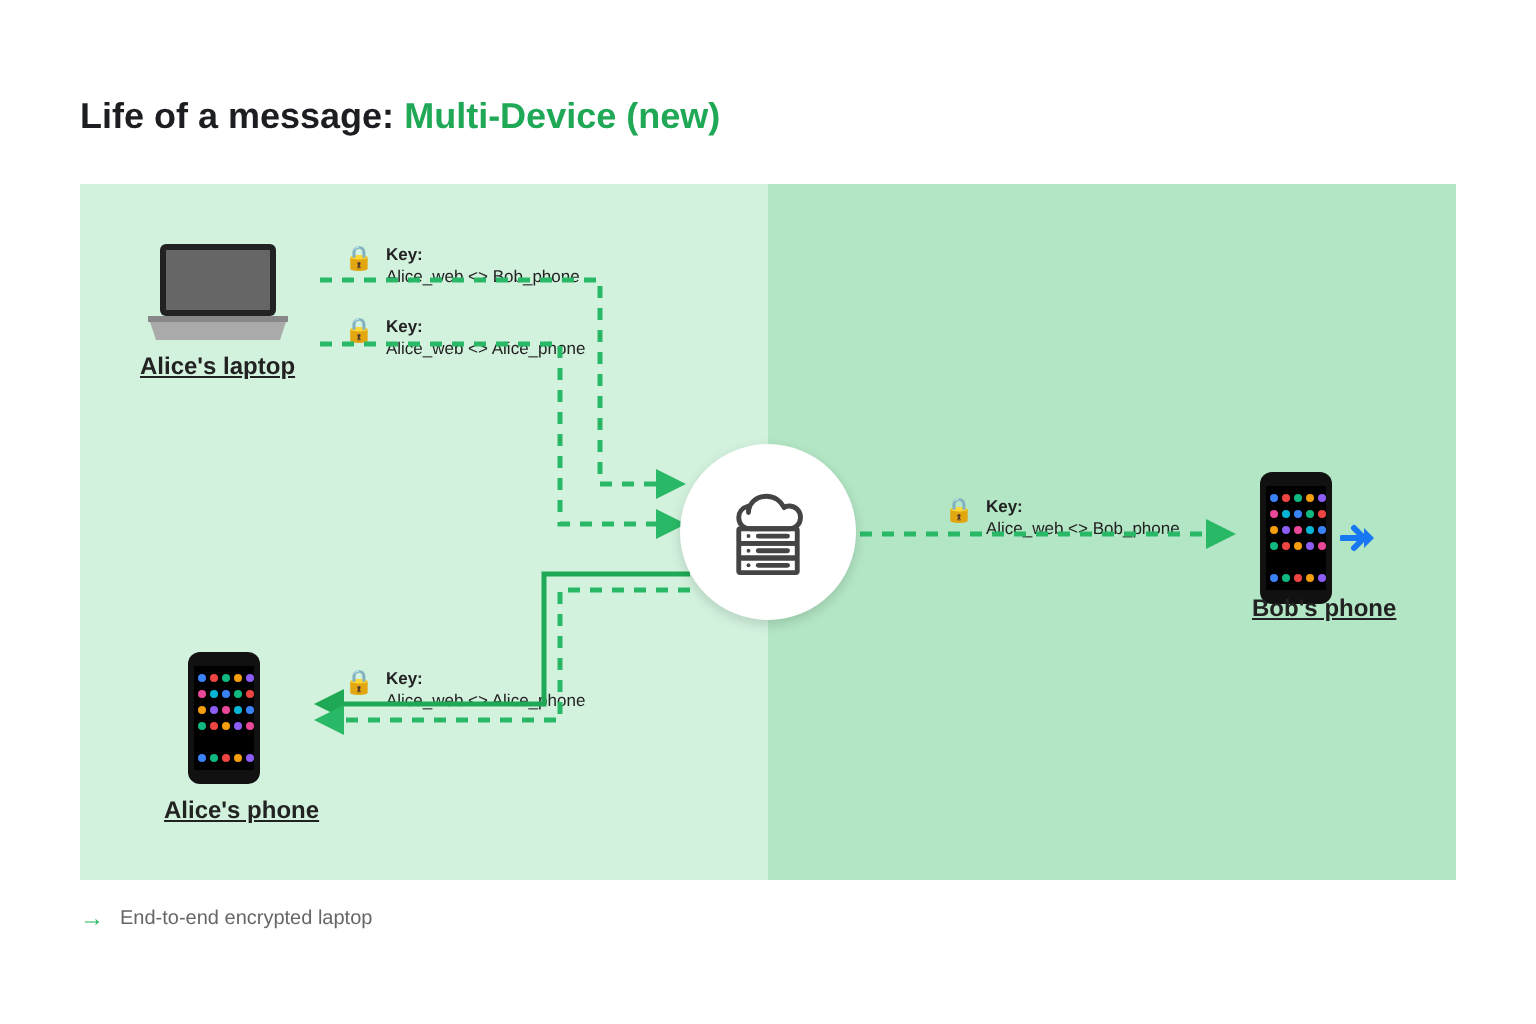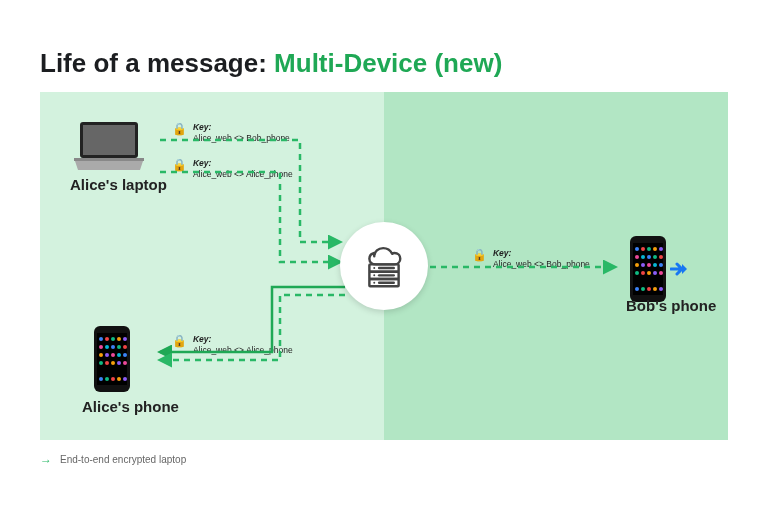--- a/index.html
+++ b/index.html
@@ -16,21 +16,21 @@
   .page {
     position: relative;
     width: 768px;
     height: 512px;
   }
 
   .title {
     position: absolute;
     left: 40px;
     top: 48px;
-    font-size: 26px;
+    font-size: 18px;
     font-weight: 600;
   }
   .title .accent { color: #1fa855; }
 
   .panel {
     position: absolute;
     left: 40px;
     top: 92px;
     width: 688px;
     height: 348px;
@@ -43,41 +43,41 @@
     position: relative;
   }
   .panel .right {
     flex: 1 1 50%;
     background: #b2e6c4;
     position: relative;
   }
 
   .device-label {
     position: absolute;
-    font-size: 15px;
+    font-size: 12px;
     font-weight: 600;
     color: #222;
+    text-decoration: underline;
   }
 
   .key-box {
     position: absolute;
     display: flex;
     align-items: flex-start;
     gap: 6px;
     font-size: 8.5px;
     line-height: 1.25;
     color: #222;
   }
   .key-box .lock {
     font-size: 12px;
   }
   .key-box .kt {
     display: block;
     font-weight: 700;
-    font-style: italic;
   }
 
   .server-circle {
     position: absolute;
     width: 88px;
     height: 88px;
     border-radius: 50%;
     background: #ffffff;
     box-shadow: 0 2px 6px rgba(0,0,0,0.15);
     display: flex;

